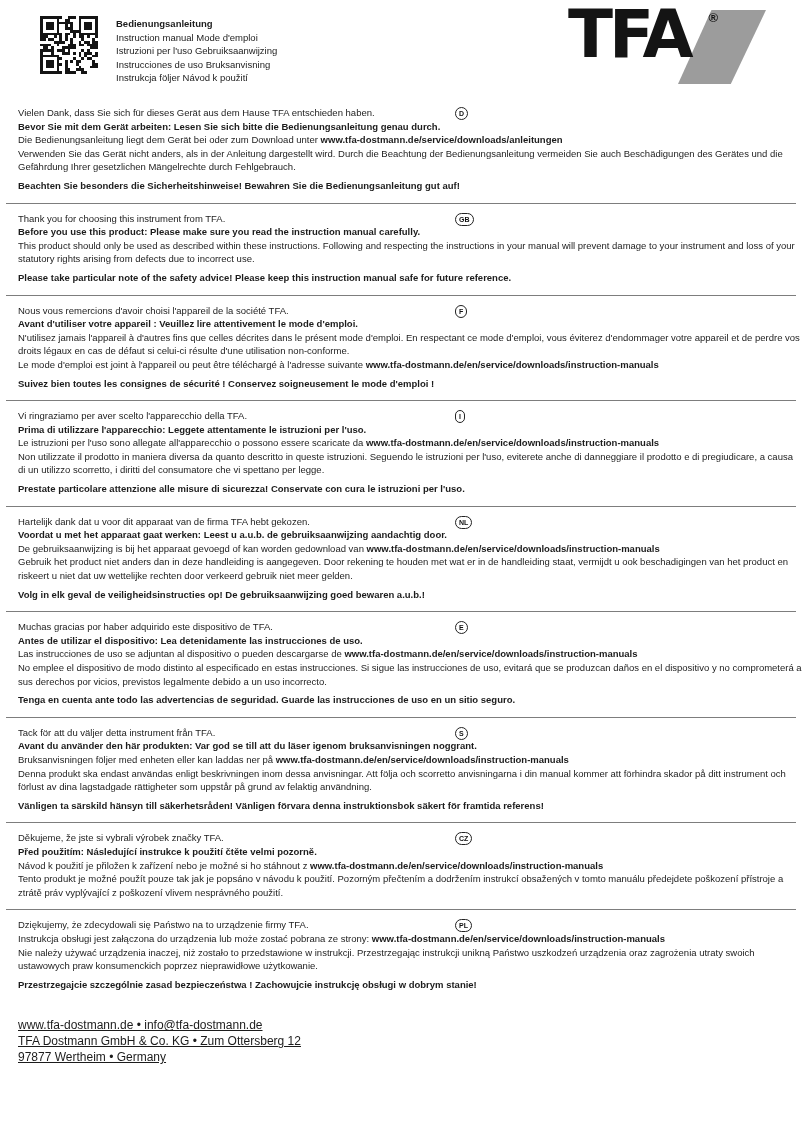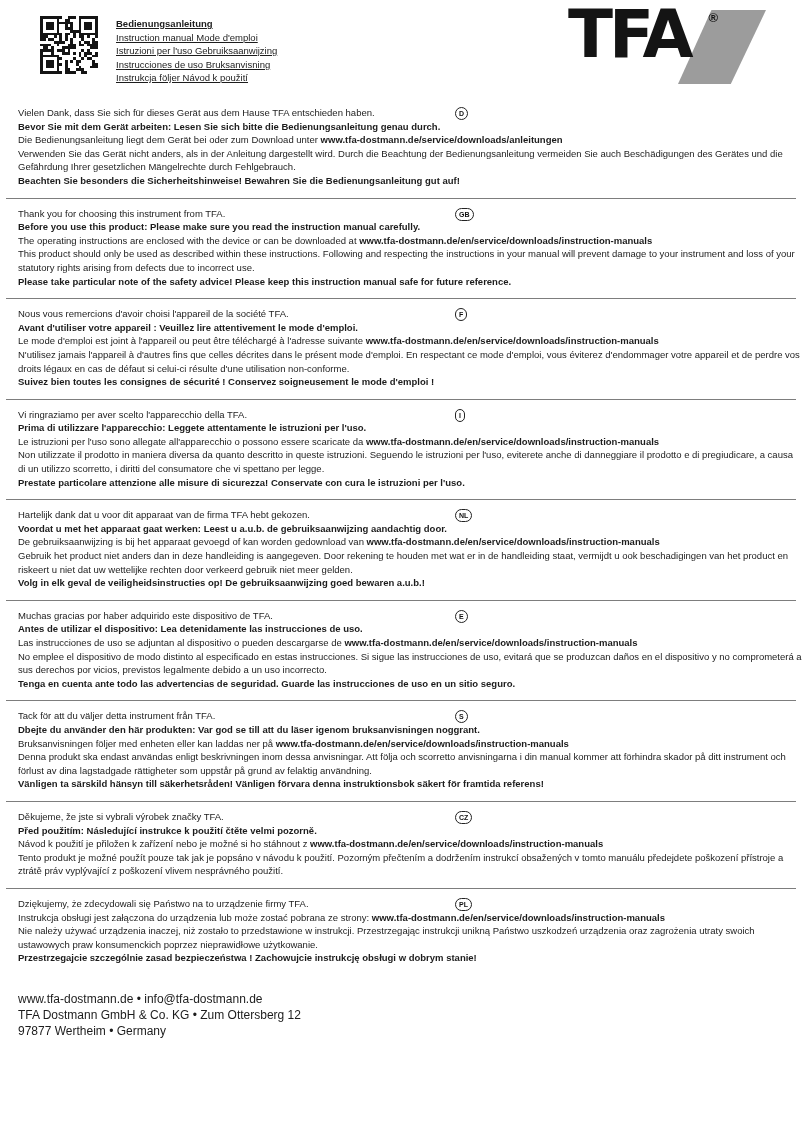--- a/index.html
+++ b/index.html
@@ -4,41 +4,41 @@
 <style>
   * { box-sizing: border-box; }
   html,body { margin:0; padding:0; }
   body {
     width:802px; height:1134px; background:#ffffff;
     font-family:"Liberation Sans", sans-serif;
     font-size:9.5px; color:#1c1c1c; position:relative; overflow:hidden;
   }
   .top { position:relative; height:98px; padding:16px 0 0 40px; display:flex; }
   .qr { width:58px; height:58px; flex:0 0 58px; }
-  .header-text { margin-left:18px; line-height:13.5px; padding-top:1px;text-decoration:underline; }
+  .header-text { margin-left:18px; line-height:13.5px; padding-top:1px; }
   .b { font-weight:bold; }
 
   .logo { position:absolute; top:10px; right:44px; width:190px; height:80px; }
   .logo-flag { position:absolute; right:-8px; top:0; width:88px; height:74px;
     background:#9c9c9c; clip-path:polygon(38% 0,100% 0,60% 100%,0 100%); z-index:0; }
   .logo-text { position:absolute; left:0; top:-14px; font-size:66px; font-weight:900;
     letter-spacing:-4px; color:#141414; z-index:1; font-family:"DejaVu Sans", sans-serif; }
   .logo-reg { position:absolute; right:40px; top:0px; font-size:13px; font-weight:bold;
     color:#141414; z-index:2; }
 
   section { padding:8px 0 10px 18px; }
   section p { margin:0; line-height:13.6px; }
   .intro-row { position:relative; line-height:13.6px; }
   .badge { position:absolute; left:437px; top:1px; border:1px solid #222;
     border-radius:9px; font-size:7px; line-height:9px; padding:1px 3px;
     min-width:6px; text-align:center; font-weight:bold; color:#111; }
-  .outro { }
+  .outro { margin-top:5px; }
   .divider { border:none; border-top:1px solid #7d7d7d; margin:0 6px; height:0; }
 
-  footer { padding:16px 7px 0 18px; font-size:12px; line-height:16px; color:#1c1c1c; }
+  footer { padding:16px 7px 0 18px; font-size:12px; line-height:16px; color:#1c1c1c;text-decoration:underline; }
 </style>
 </head>
 <body>
 
 <div class="top">
   <svg id="qr-svg" class="qr" viewBox="0 0 21 21" fill="#141414" shape-rendering="crispEdges">
       <rect x="0" y="0" width="1" height="1"></rect>
       <rect x="1" y="0" width="1" height="1"></rect>
       <rect x="2" y="0" width="1" height="1"></rect>
       <rect x="3" y="0" width="1" height="1"></rect>
@@ -293,31 +293,30 @@
   <p class="b">Bevor Sie mit dem Gerät arbeiten: Lesen Sie sich bitte die Bedienungsanleitung genau durch.</p>
   <p><span>Die Bedienungsanleitung liegt dem Gerät bei oder zum Download unter </span><span class="b">www.tfa-dostmann.de/service/downloads/anleitungen</span></p>
   <p>Verwenden Sie das Gerät nicht anders, als in der Anleitung dargestellt wird. Durch die Beachtung der Bedienungsanleitung vermeiden Sie auch Beschädigungen des Gerätes und die Gefährdung Ihrer gesetzlichen Mängelrechte durch Fehlgebrauch.</p>
   <p class="b outro">Beachten Sie besonders die Sicherheitshinweise! Bewahren Sie die Bedienungsanleitung gut auf!</p>
 </section>
 <hr class="divider">
 
 <section>
   <div class="intro-row"><span>Thank you for choosing this instrument from TFA.</span><span class="badge">GB</span></div>
   <p class="b">Before you use this product: Please make sure you read the instruction manual carefully.</p>
-  <p><span>The operating instructions are enclosed with the device or can be downloaded at </span><span class="b">www.tfa-dostmann.de/en/service/downloads/instruction-manuals</span></p>
   <p>This product should only be used as described within these instructions. Following and respecting the instructions in your manual will prevent damage to your instrument and loss of your statutory rights arising from defects due to incorrect use.</p>
   <p class="b outro">Please take particular note of the safety advice! Please keep this instruction manual safe for future reference.</p>
 </section>
 <hr class="divider">
 
 <section>
   <div class="intro-row"><span>Nous vous remercions d'avoir choisi l'appareil de la société TFA.</span><span class="badge">F</span></div>
   <p class="b">Avant d'utiliser votre appareil : Veuillez lire attentivement le mode d'emploi.</p>
+  <p>N'utilisez jamais l'appareil à d'autres fins que celles décrites dans le présent mode d'emploi. En respectant ce mode d'emploi, vous éviterez d'endommager votre appareil et de perdre vos droits légaux en cas de défaut si celui-ci résulte d'une utilisation non-conforme.</p>
   <p><span>Le mode d'emploi est joint à l'appareil ou peut être téléchargé à l'adresse suivante </span><span class="b">www.tfa-dostmann.de/en/service/downloads/instruction-manuals</span></p>
-  <p>N'utilisez jamais l'appareil à d'autres fins que celles décrites dans le présent mode d'emploi. En respectant ce mode d'emploi, vous éviterez d'endommager votre appareil et de perdre vos droits légaux en cas de défaut si celui-ci résulte d'une utilisation non-conforme.</p>
   <p class="b outro">Suivez bien toutes les consignes de sécurité ! Conservez soigneusement le mode d'emploi !</p>
 </section>
 <hr class="divider">
 
 <section>
   <div class="intro-row"><span>Vi ringraziamo per aver scelto l'apparecchio della TFA.</span><span class="badge">I</span></div>
   <p class="b">Prima di utilizzare l'apparecchio: Leggete attentamente le istruzioni per l'uso.</p>
   <p><span>Le istruzioni per l'uso sono allegate all'apparecchio o possono essere scaricate da </span><span class="b">www.tfa-dostmann.de/en/service/downloads/instruction-manuals</span></p>
   <p>Non utilizzate il prodotto in maniera diversa da quanto descritto in queste istruzioni. Seguendo le istruzioni per l'uso, eviterete anche di danneggiare il prodotto e di pregiudicare, a causa di un utilizzo scorretto, i diritti del consumatore che vi spettano per legge.</p>
   <p class="b outro">Prestate particolare attenzione alle misure di sicurezza! Conservate con cura le istruzioni per l'uso.</p>
@@ -337,21 +336,21 @@
   <div class="intro-row"><span>Muchas gracias por haber adquirido este dispositivo de TFA.</span><span class="badge">E</span></div>
   <p class="b">Antes de utilizar el dispositivo: Lea detenidamente las instrucciones de uso.</p>
   <p><span>Las instrucciones de uso se adjuntan al dispositivo o pueden descargarse de </span><span class="b">www.tfa-dostmann.de/en/service/downloads/instruction-manuals</span></p>
   <p>No emplee el dispositivo de modo distinto al especificado en estas instrucciones. Si sigue las instrucciones de uso, evitará que se produzcan daños en el dispositivo y no comprometerá a sus derechos por vicios, previstos legalmente debido a un uso incorrecto.</p>
   <p class="b outro">Tenga en cuenta ante todo las advertencias de seguridad. Guarde las instrucciones de uso en un sitio seguro.</p>
 </section>
 <hr class="divider">
 
 <section>
   <div class="intro-row"><span>Tack för att du väljer detta instrument från TFA.</span><span class="badge">S</span></div>
-  <p class="b">Dbejte du använder den här produkten: Var god se till att du läser igenom bruksanvisningen noggrant.</p>
+  <p class="b">Avant du använder den här produkten: Var god se till att du läser igenom bruksanvisningen noggrant.</p>
   <p><span>Bruksanvisningen följer med enheten eller kan laddas ner på </span><span class="b">www.tfa-dostmann.de/en/service/downloads/instruction-manuals</span></p>
   <p>Denna produkt ska endast användas enligt beskrivningen inom dessa anvisningar. Att följa och scorretto anvisningarna i din manual kommer att förhindra skador på ditt instrument och förlust av dina lagstadgade rättigheter som uppstår på grund av felaktig användning.</p>
   <p class="b outro">Vänligen ta särskild hänsyn till säkerhetsråden! Vänligen förvara denna instruktionsbok säkert för framtida referens!</p>
 </section>
 <hr class="divider">
 
 <section>
   <div class="intro-row"><span>Děkujeme, že jste si vybrali výrobek značky TFA.</span><span class="badge">CZ</span></div>
   <p class="b">Před použitím: Následující instrukce k použití čtěte velmi pozorně.</p>
   <p><span>Návod k použití je přiložen k zařízení nebo je možné si ho stáhnout z </span><span class="b">www.tfa-dostmann.de/en/service/downloads/instruction-manuals</span></p>

